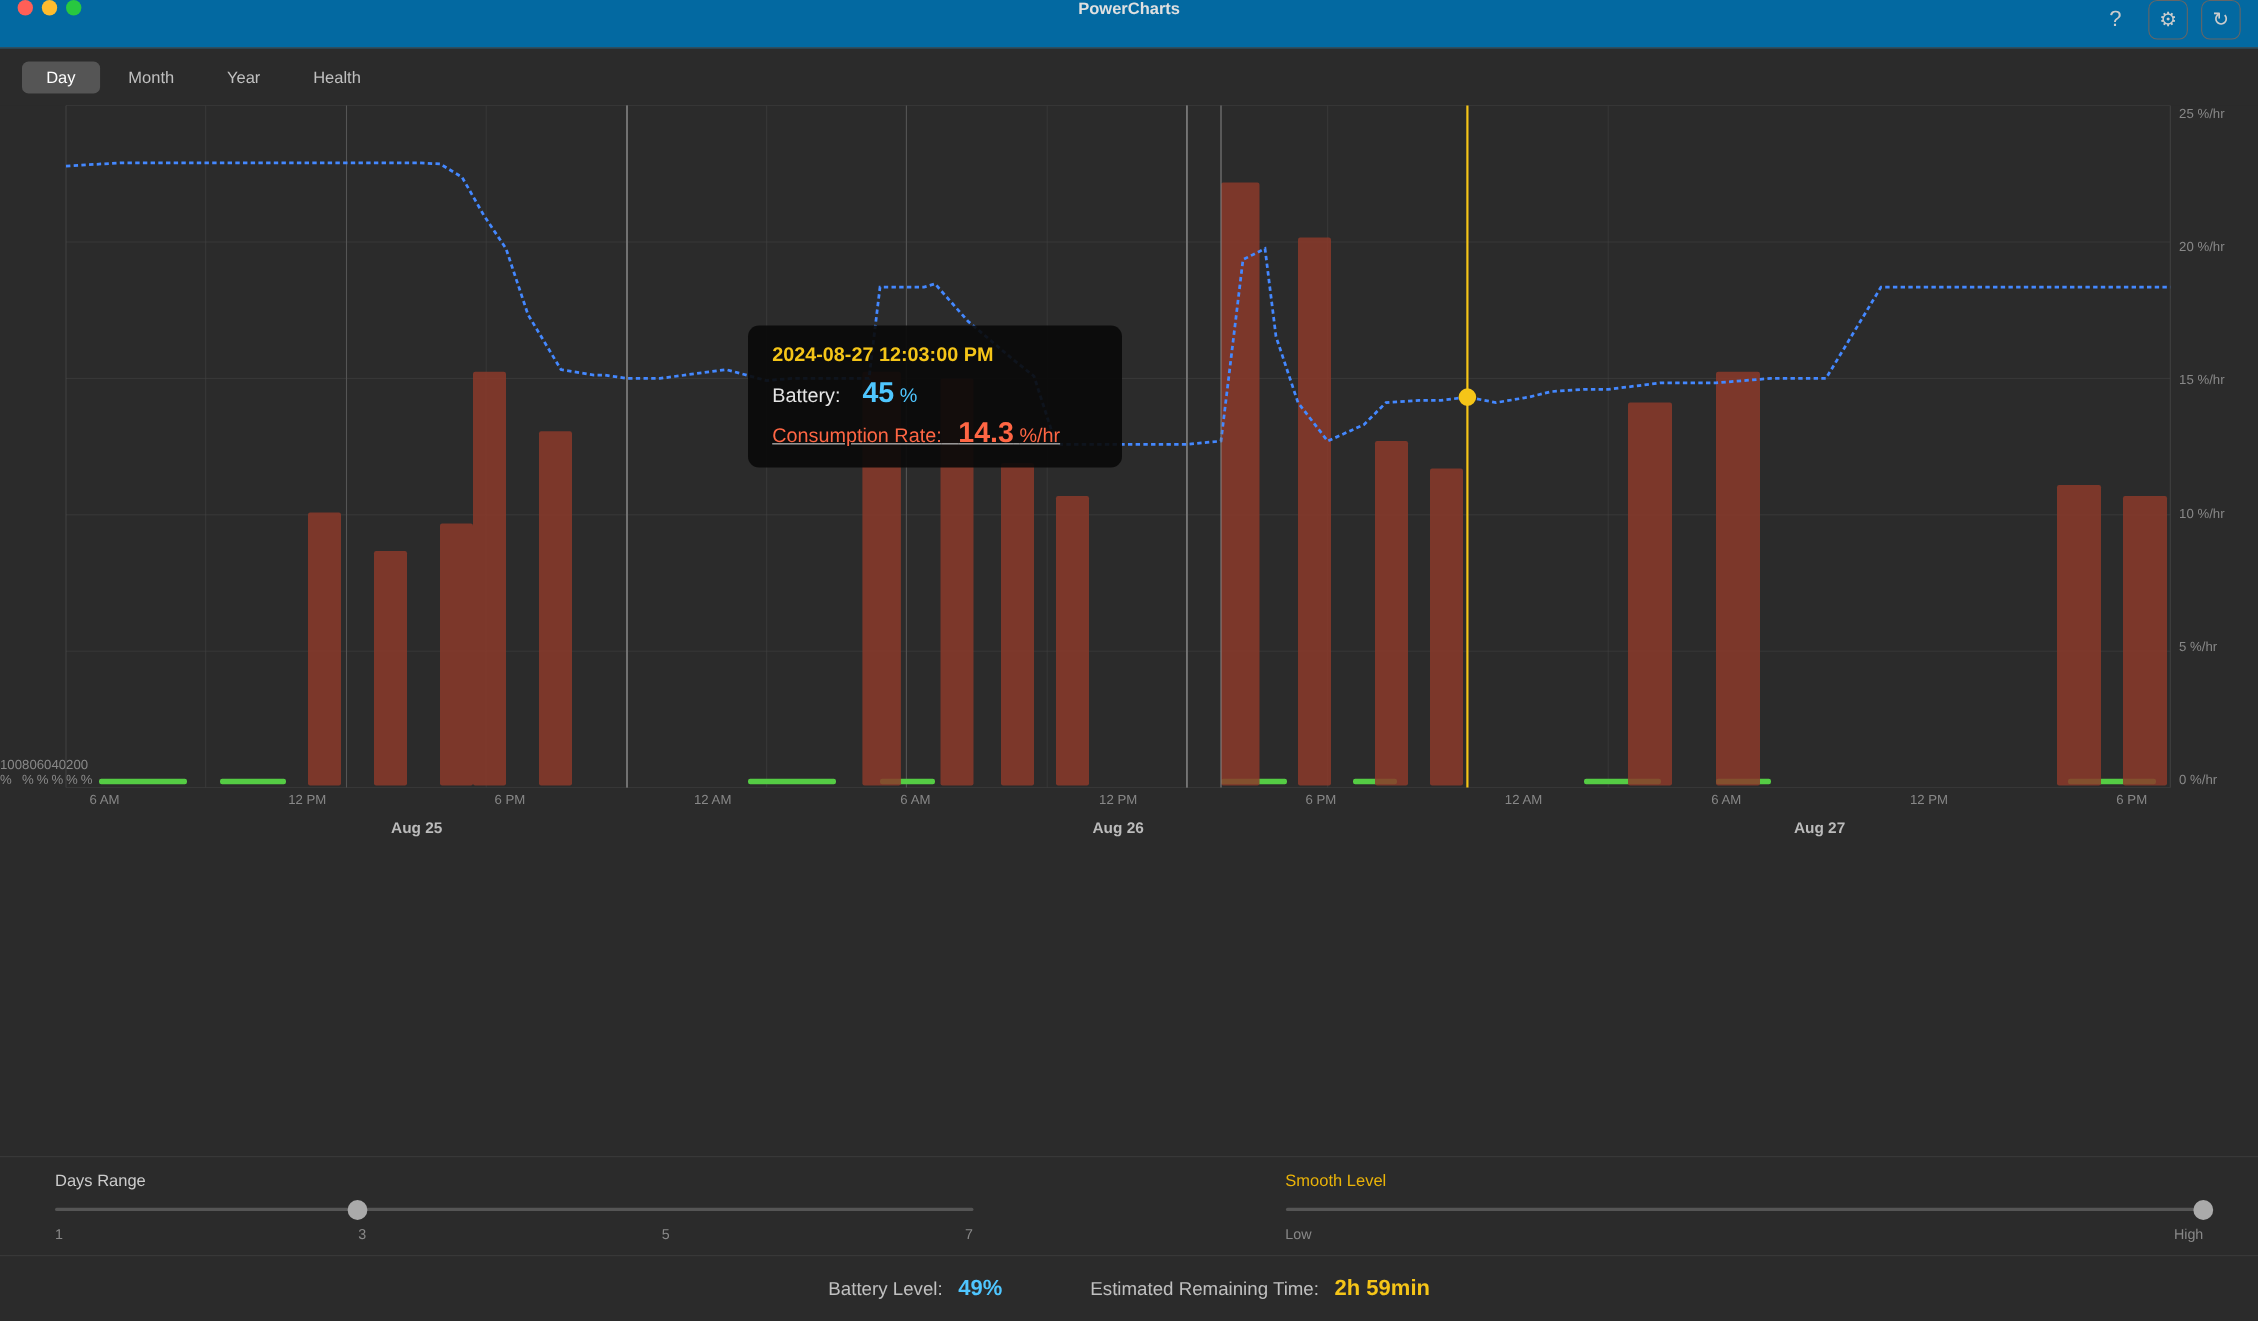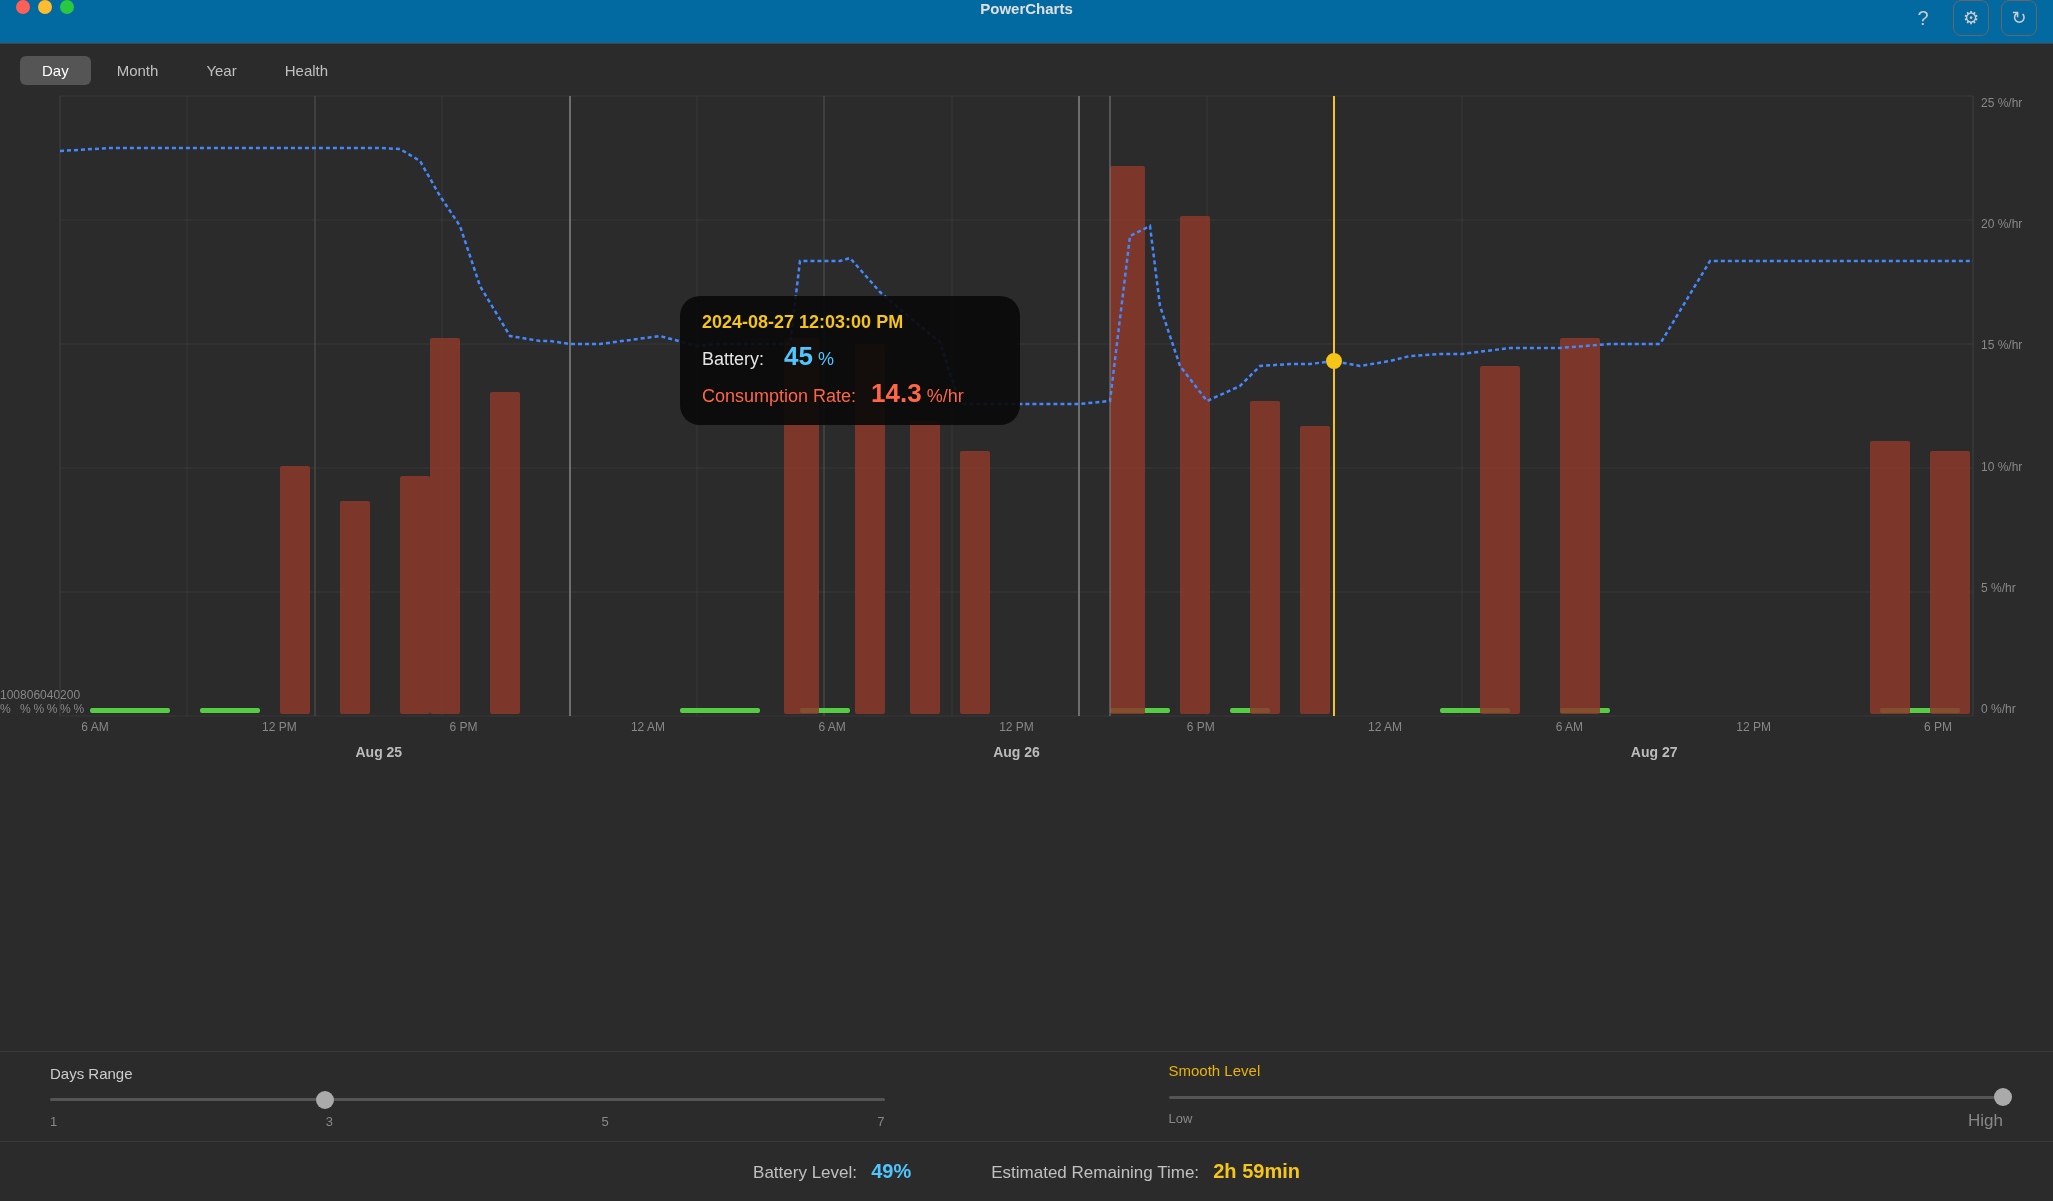--- a/index.html
+++ b/index.html
@@ -163,40 +163,41 @@
       bottom: 0;
       left: 60px;
       right: 80px;
       height: 60px;
     }
 
     
     .tooltip {
       position: absolute;
       background: rgba(10,10,10,0.92);
-      border-radius: 20px;
+      border-radius: 10px;
       padding: 16px 22px;
       z-index: 100;
       min-width: 340px;
     }
     .tooltip-time {
       color: #f5c518;
       font-size: 18px;
       font-weight: 700;
       margin-bottom: 8px;
     }
     .tooltip-battery {
       font-size: 18px;
       margin-bottom: 6px;
     }
     .tooltip-battery .label { color: #e5e5e5; }
     .tooltip-battery .value { color: #4fc6ff; font-size: 26px; font-weight: 800; }
     .tooltip-battery .unit { color: #4fc6ff; font-size: 18px; }
     .tooltip-rate {
       font-size: 18px;
+      text-decoration: underline;
     }
     .tooltip-rate .label { color: #ff6644; }
     .tooltip-rate .value { color: #ff6644; font-size: 26px; font-weight: 800; }
     .tooltip-rate .unit { color: #ff6644; font-size: 18px; }
 
     
     .status-bar {
       position: absolute;
       bottom: 0;
       left: 0;
@@ -487,21 +488,21 @@
   <div style="width:80px;"></div>
 
   <div style="flex:1;">
     <div style="font-size:15px;color:#eab308;margin-bottom:8px;font-weight:500;">Smooth Level</div>
     <div style="position:relative; height:20px; display:flex; align-items:center;">
       <div style="width:100%;height:3px;background:#555;border-radius:2px;"></div>
       <div style="position:absolute;right:0;width:18px;height:18px;background:#aaa;border-radius:50%;transform:translateX(50%);"></div>
     </div>
     <div style="display:flex; justify-content:space-between; margin-top:4px;">
       <span style="font-size:13px;color:#888;">Low</span>
-      <span style="font-size:17px;color:#888;">High</span>
+      <span style="font-size:13px;color:#888;">High</span>
     </div>
   </div>
 </div>
 
 <div class="status-bar">
   <div class="status-item">
     <span>Battery Level:</span>
     &nbsp;
     <span class="value-blue">49%</span>
   </div>

